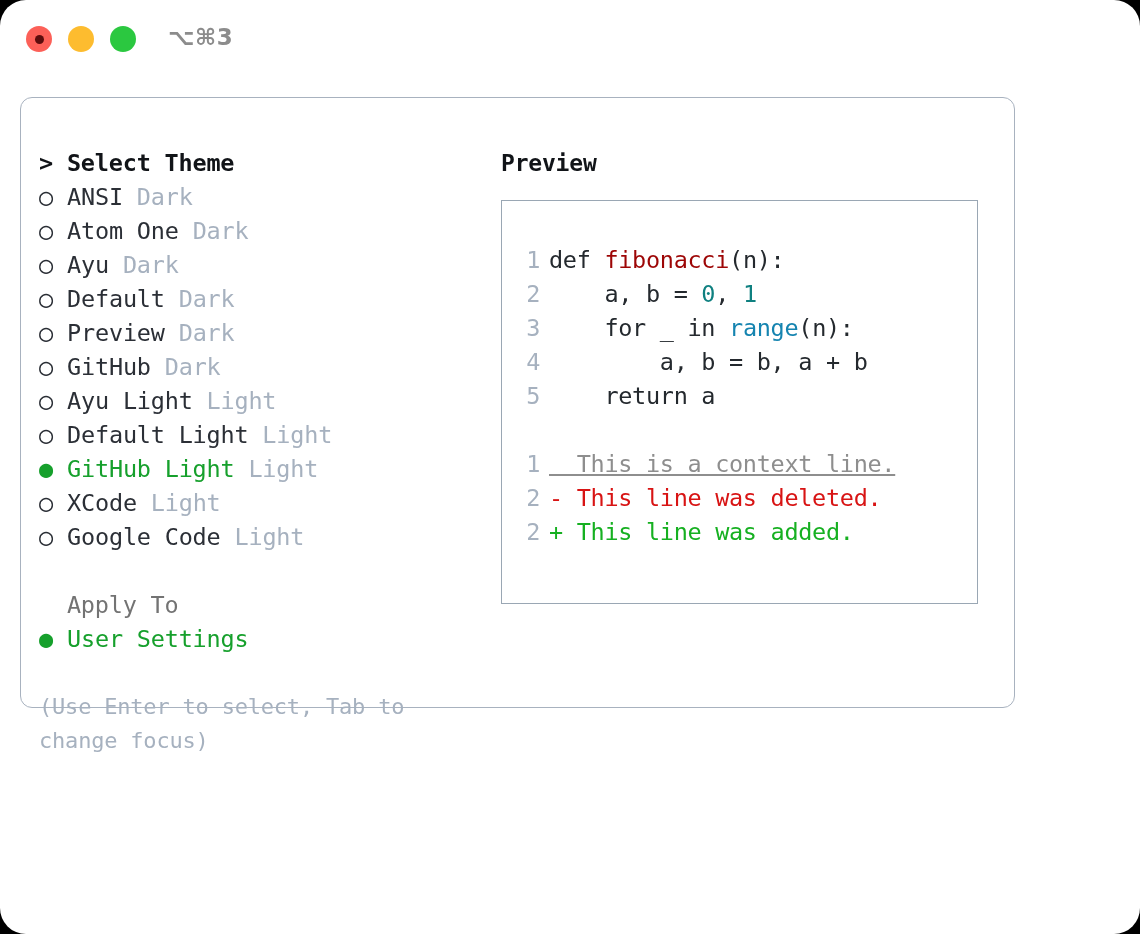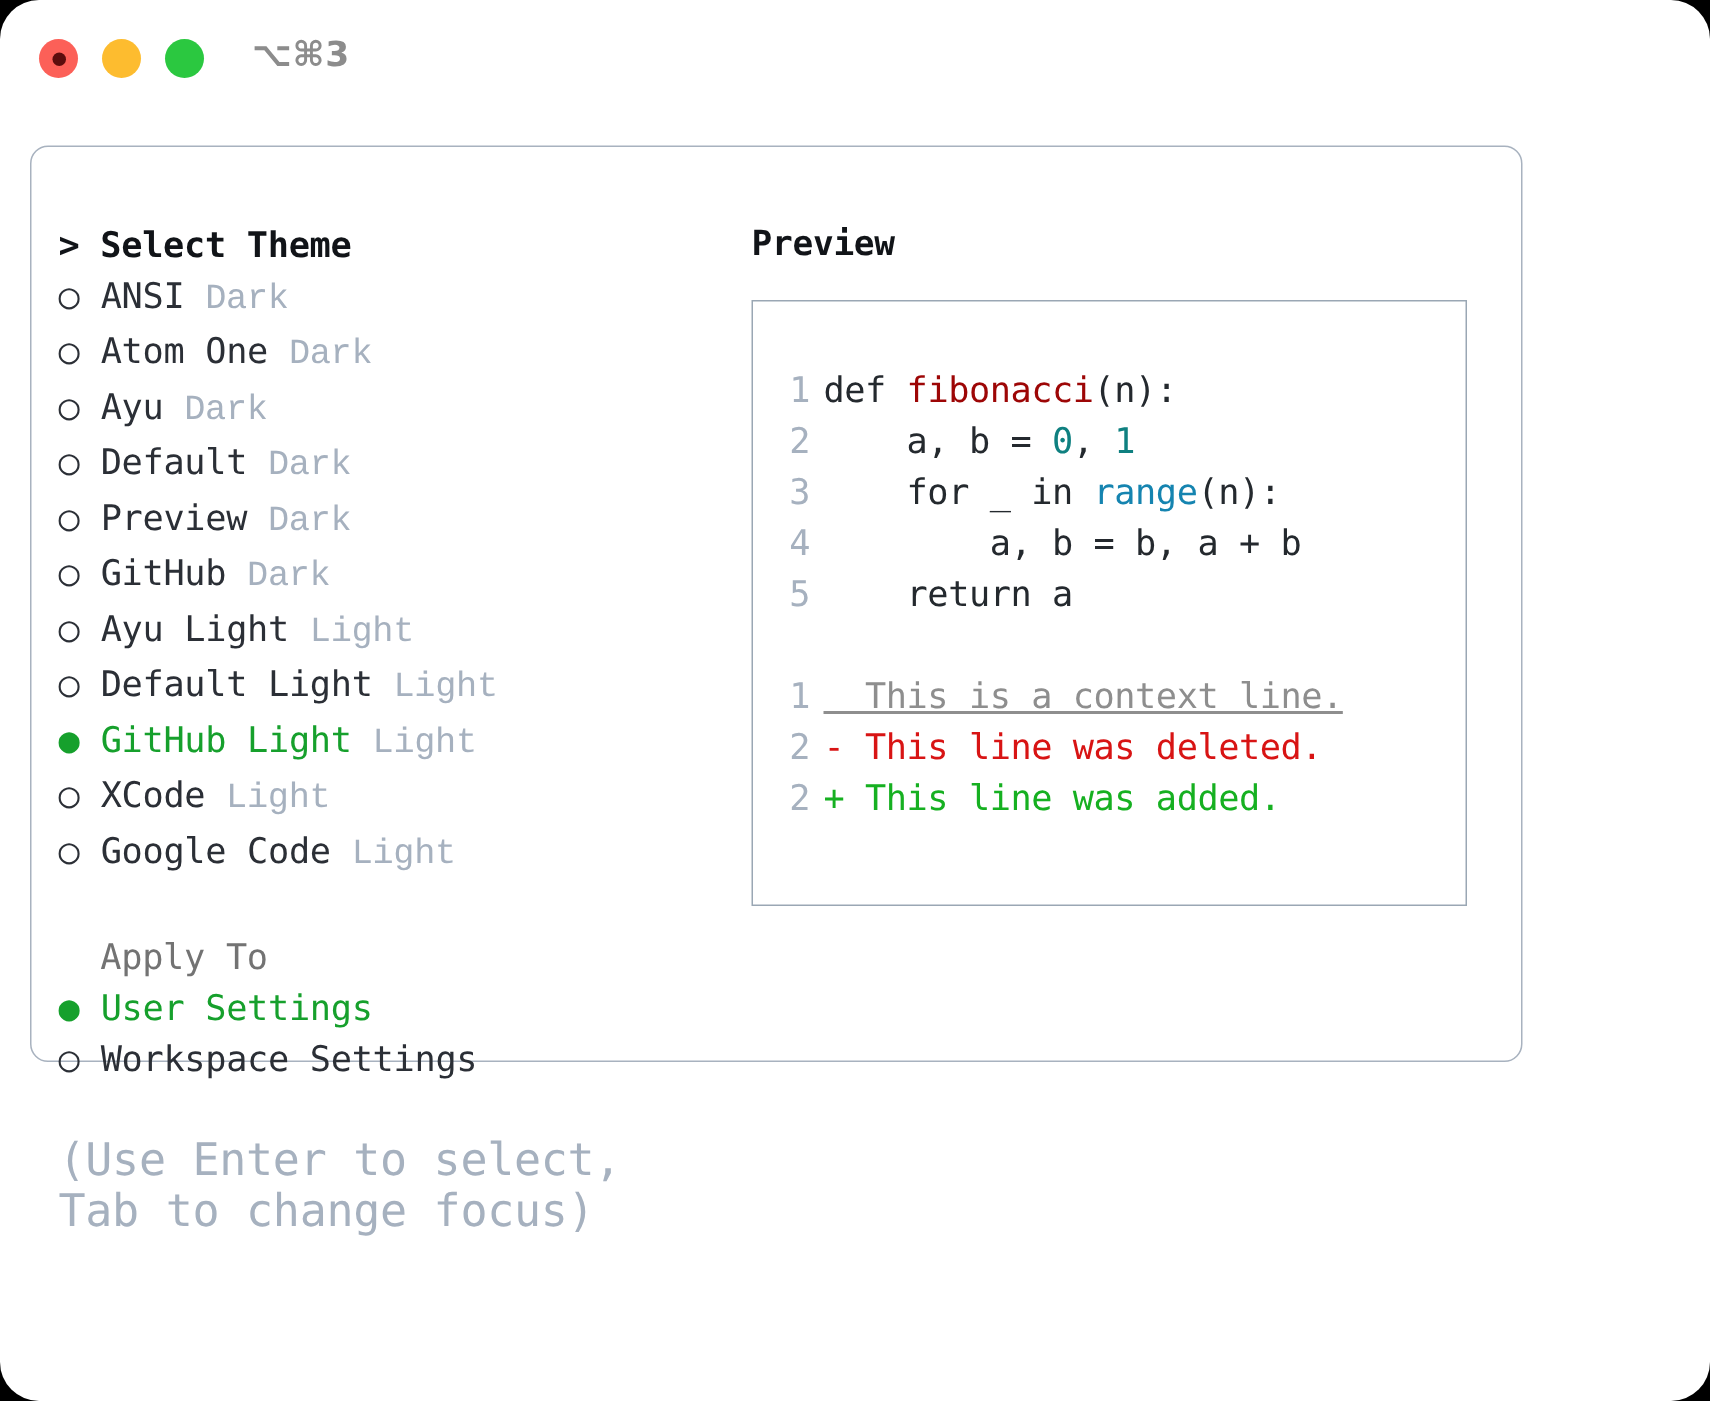--- a/index.html
+++ b/index.html
@@ -115,34 +115,34 @@
     white-space: pre;
     letter-spacing: -0.2px;
     display: block;
   }
   .bullet {
     display: inline-block;
     width: 1ch;
   }
   .opt-row.selected { color: #16a02c; }
   .opt-row.selected .bullet { color: #16a02c; }
-  .opt-row .variant { color: #a6b1bf; font-family: Liberation Mono, monospace; }
+  .opt-row .variant { color: #a6b1bf; }
 
   .section-head {
     font-size: 23.5px;
     line-height: 34px;
     color: #737373;
     white-space: pre;
     letter-spacing: -0.2px;
     margin-top: 34px;
   }
 
   .hint {
     margin-top: 34px;
-    font-size: 30px;
+    font-size: 22px;
     line-height: 34px;
     color: #a6b1bf;
     letter-spacing: -0.2px;
     max-width: 400px;
   }
 
   
   .right-col {
     flex: 1 1 auto;
     padding: 48px 0 0 2px;
@@ -225,21 +225,20 @@
             <div class="opt-row"><span class="bullet">○</span><span> Default Light</span><span class="variant"> Light</span></div>
             <div class="opt-row selected"><span class="bullet">●</span><span> GitHub Light</span><span class="variant"> Light</span></div>
             <div class="opt-row"><span class="bullet">○</span><span> XCode</span><span class="variant"> Light</span></div>
             <div class="opt-row"><span class="bullet">○</span><span> Google Code</span><span class="variant"> Light</span></div>
           </div>
 
         <div class="section-head">  Apply To</div>
 
         <div id="apply-list">
             <div class="opt-row selected"><span class="bullet">●</span><span> User Settings</span></div>
-            <div class="opt-row"><span class="bullet">○</span><span> Workspace Settings</span></div>
           </div>
 
         <div class="hint">(Use Enter to select, Tab to change focus)</div>
       </div>
 
       <div class="right-col">
         <div class="preview-title">Preview</div>
 
         <div class="preview-box">
           <div id="code-block">

